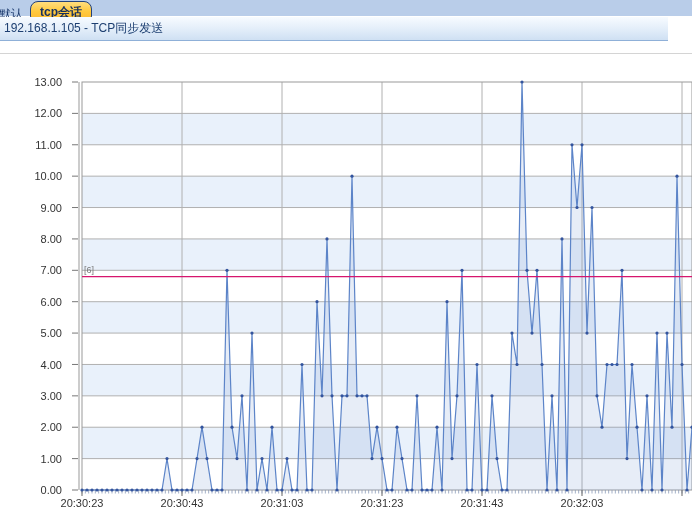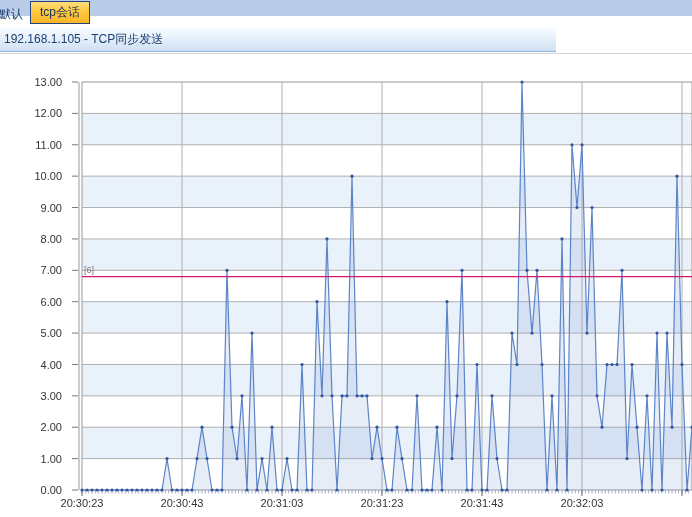--- a/index.html
+++ b/index.html
@@ -15,27 +15,27 @@
   }
   .tab-inactive{
     position:absolute;left:-7px;top:3px;
     font-size:12px;color:#1d3b6e;padding:3px 6px;
     white-space:nowrap;
   }
   .tab-active{
     position:absolute;left:30px;top:1px;height:17px;
     padding:2px 9px 2px 9px;
     background:linear-gradient(#ffdd7e,#ffc93f 45%,#fcb52c);
-    border:1px solid #24427a;border-radius:0;
-    font-size:12px;font-weight:normal;color:#16305f;
+    border:1px solid #24427a;border-radius:8px;
+    font-size:12px;font-weight:bold;color:#16305f;
     white-space:nowrap;
   }
   
   .titlebar{
-    position:absolute;left:0;top:28px;width:556px;height:23px;
+    position:absolute;left:0;top:17px;width:668px;height:23px;
     background:linear-gradient(#f7fbff,#e2edf9 55%,#cfe0f3);
     border-bottom:1px solid #8fb0d8;
   }
   .titlebar .txt{
     position:absolute;left:4px;top:0;line-height:23px;
     font-size:12px;color:#1d3f71;white-space:nowrap;
   }
   .rule{
     position:absolute;left:0;top:53px;width:692px;height:1px;
     background:#d4d4d4;

